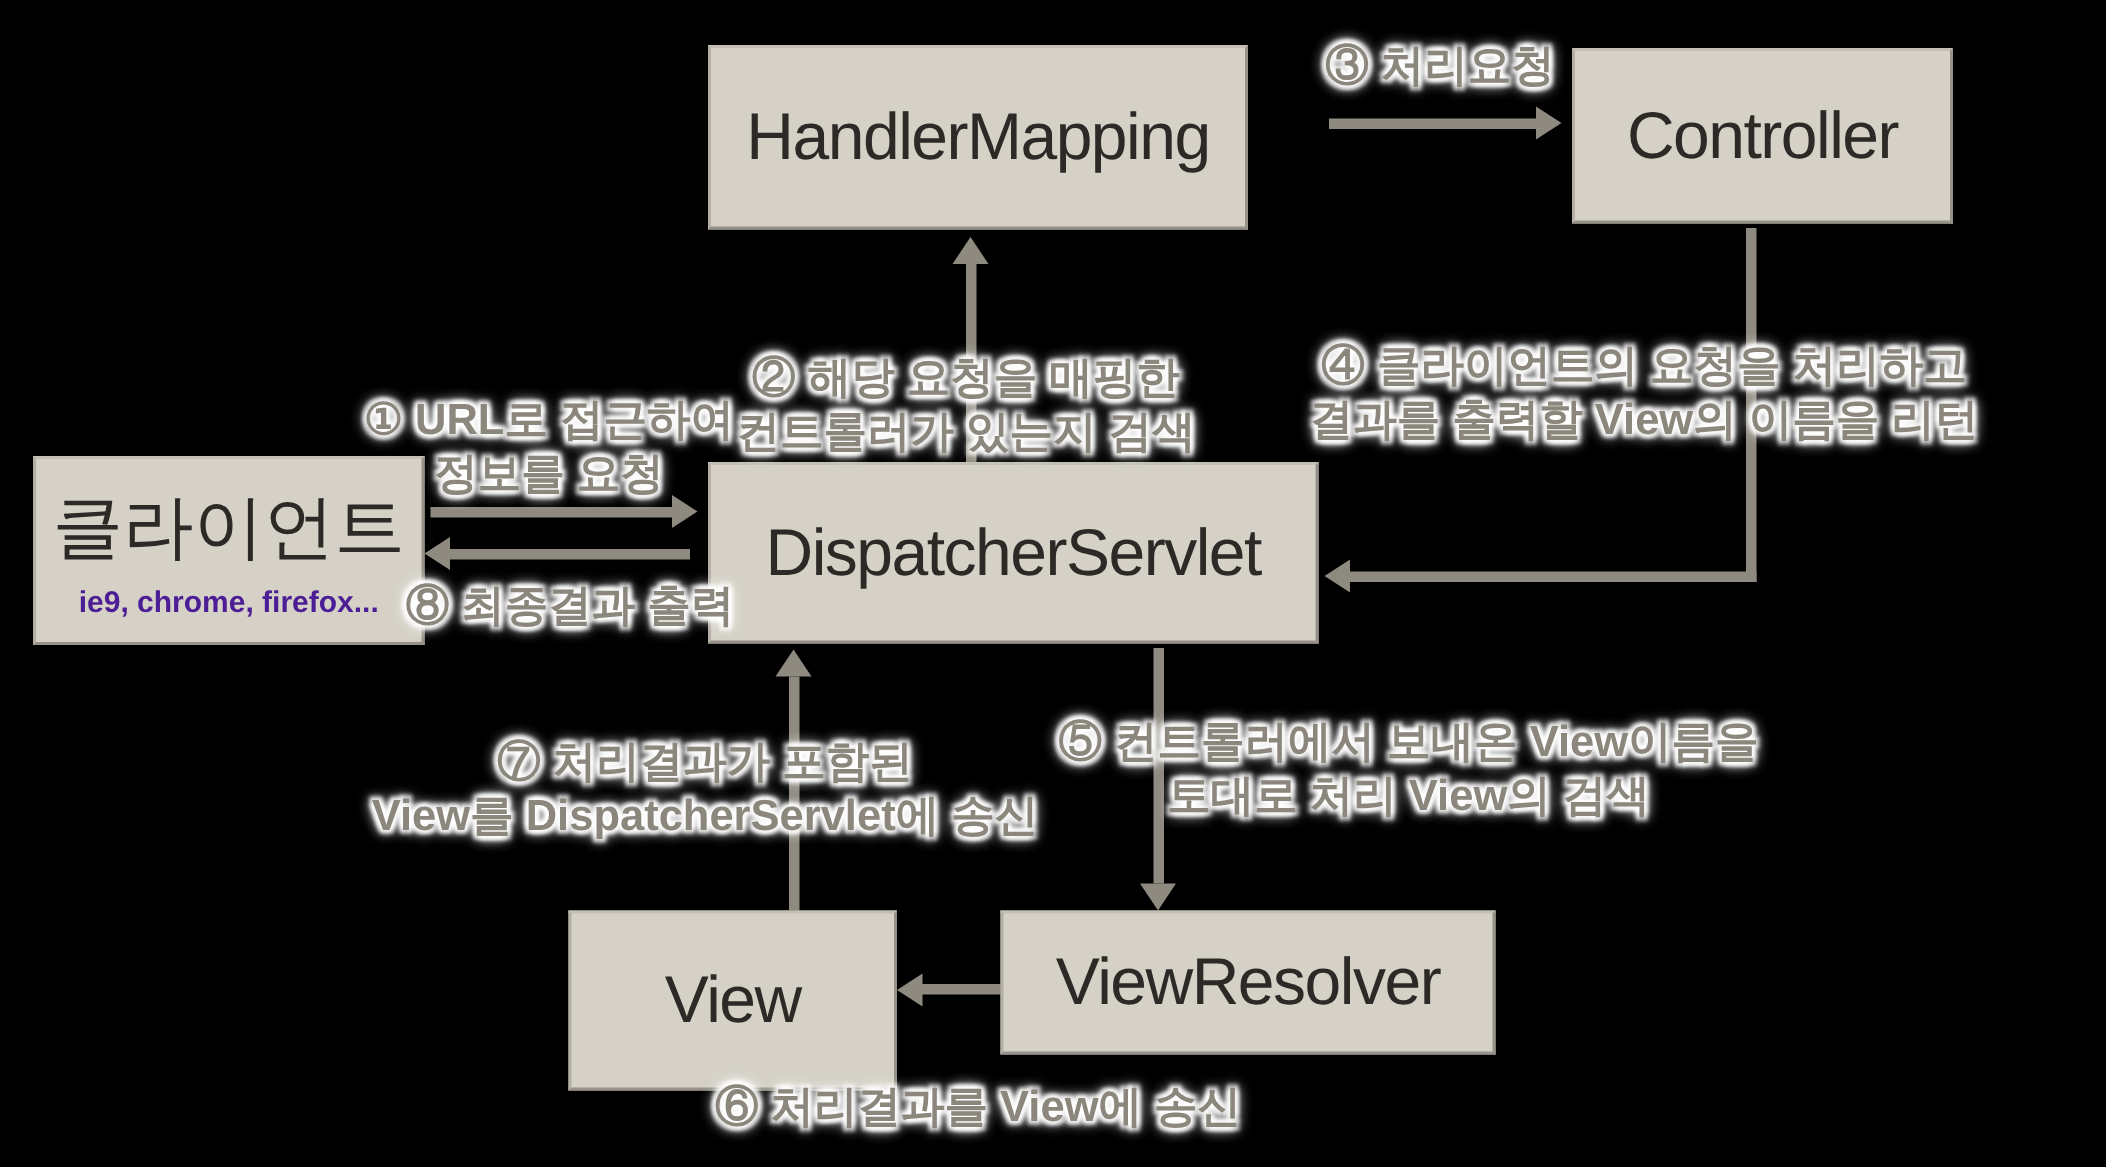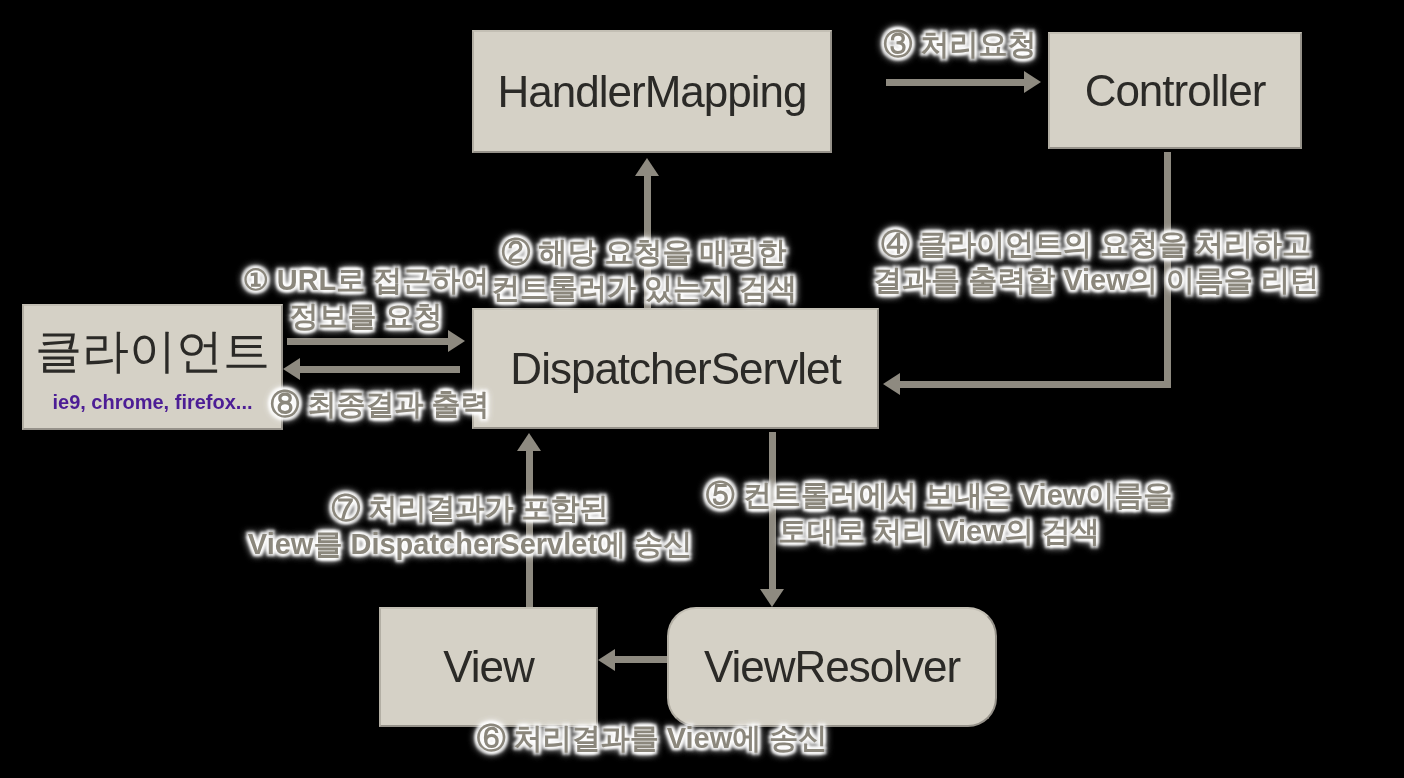--- a/index.html
+++ b/index.html
@@ -30,21 +30,21 @@
   .box .box-label {
     font-size: 44px;
     letter-spacing: -1px;
     white-space: nowrap;
   }
   #box-handler-mapping   { left: 472px; top: 30px;  width: 360px; height: 123px; }
   #box-controller        { left: 1048px; top: 32px; width: 254px; height: 117px; }
   #box-client            { left: 22px;  top: 304px; width: 261px; height: 126px; }
   #box-dispatcher-servlet{ left: 472px; top: 308px; width: 407px; height: 121px; }
   #box-view              { left: 379px; top: 607px; width: 219px; height: 120px; }
-  #box-view-resolver     { left: 667px; top: 607px; width: 330px; height: 120px; border-radius: 29px; }
+  #box-view-resolver     { left: 667px; top: 607px; width: 330px; height: 96px; }
 
   #box-client .box-label { font-size: 47px; letter-spacing: 0; }
   .box-sublabel {
     font-size: 20px;
     font-weight: bold;
     color: #4c1d95;
     margin-top: 8px;
     white-space: nowrap;
   }
 

